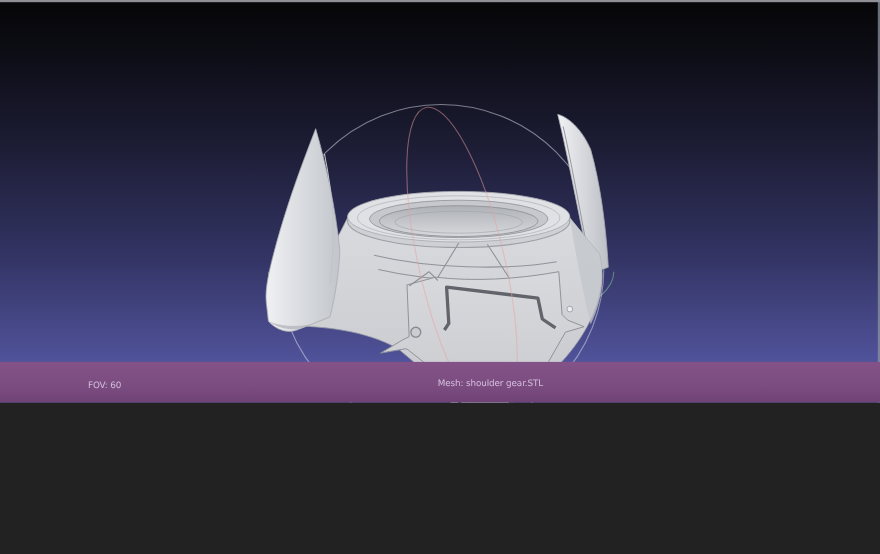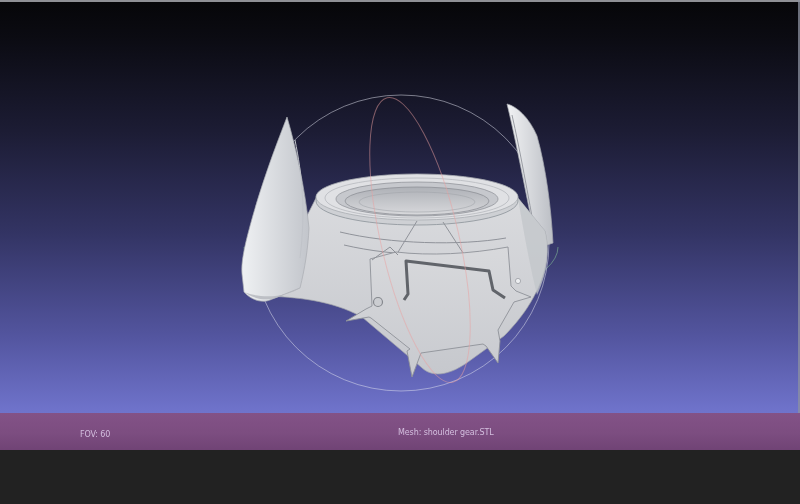--- a/index.html
+++ b/index.html
@@ -1,17 +1,17 @@
 <!DOCTYPE html>
 <html><head>
 <meta charset="utf-8">
 <style>
   html,body{margin:0;padding:0;background:#222;}
   .screen{
-    position:relative;width:800px;height:450px;overflow:hidden;
+    position:relative;width:800px;height:366px;overflow:hidden;
     font-family:"DejaVu Sans",sans-serif;
   }
   .viewport{
     position:absolute;left:0;top:0;width:800px;height:467px;
     background:linear-gradient(180deg,
       #060608 0%, #0b0b12 8%, #1c1c34 28%, #333464 50%,
       #53559f 72%, #6f73cb 88%, #8185e0 100%);
     cursor:grab;
   }
   .border-top{position:absolute;left:0;top:0;width:800px;height:2px;background:#8f9095;}

